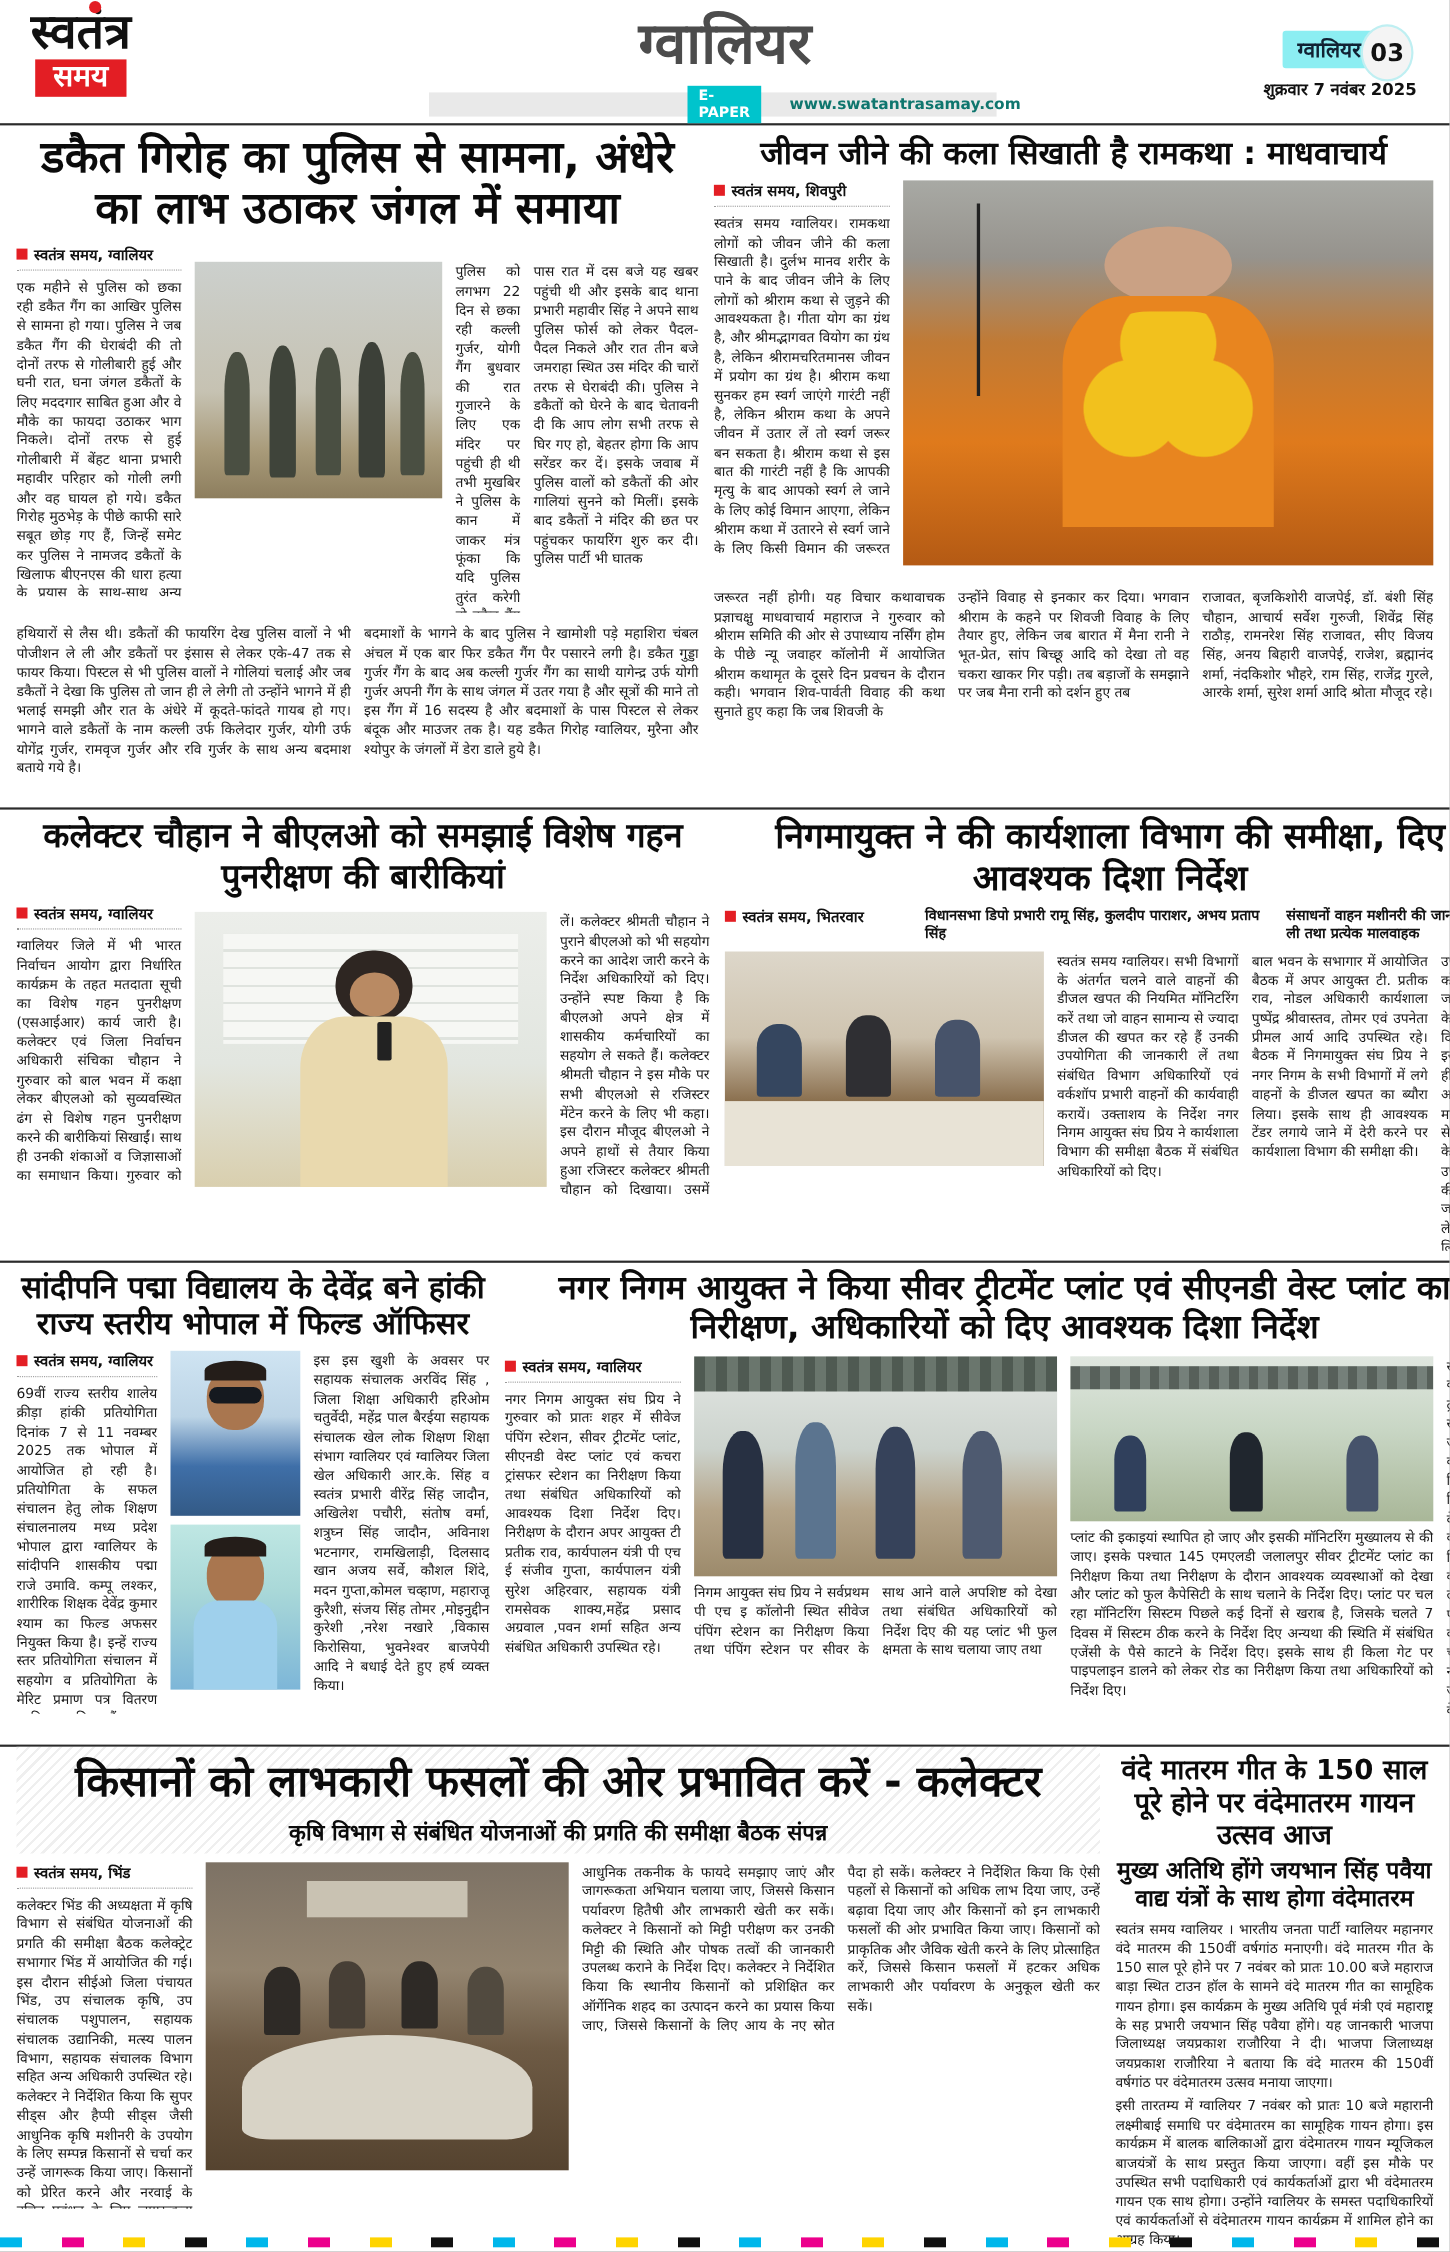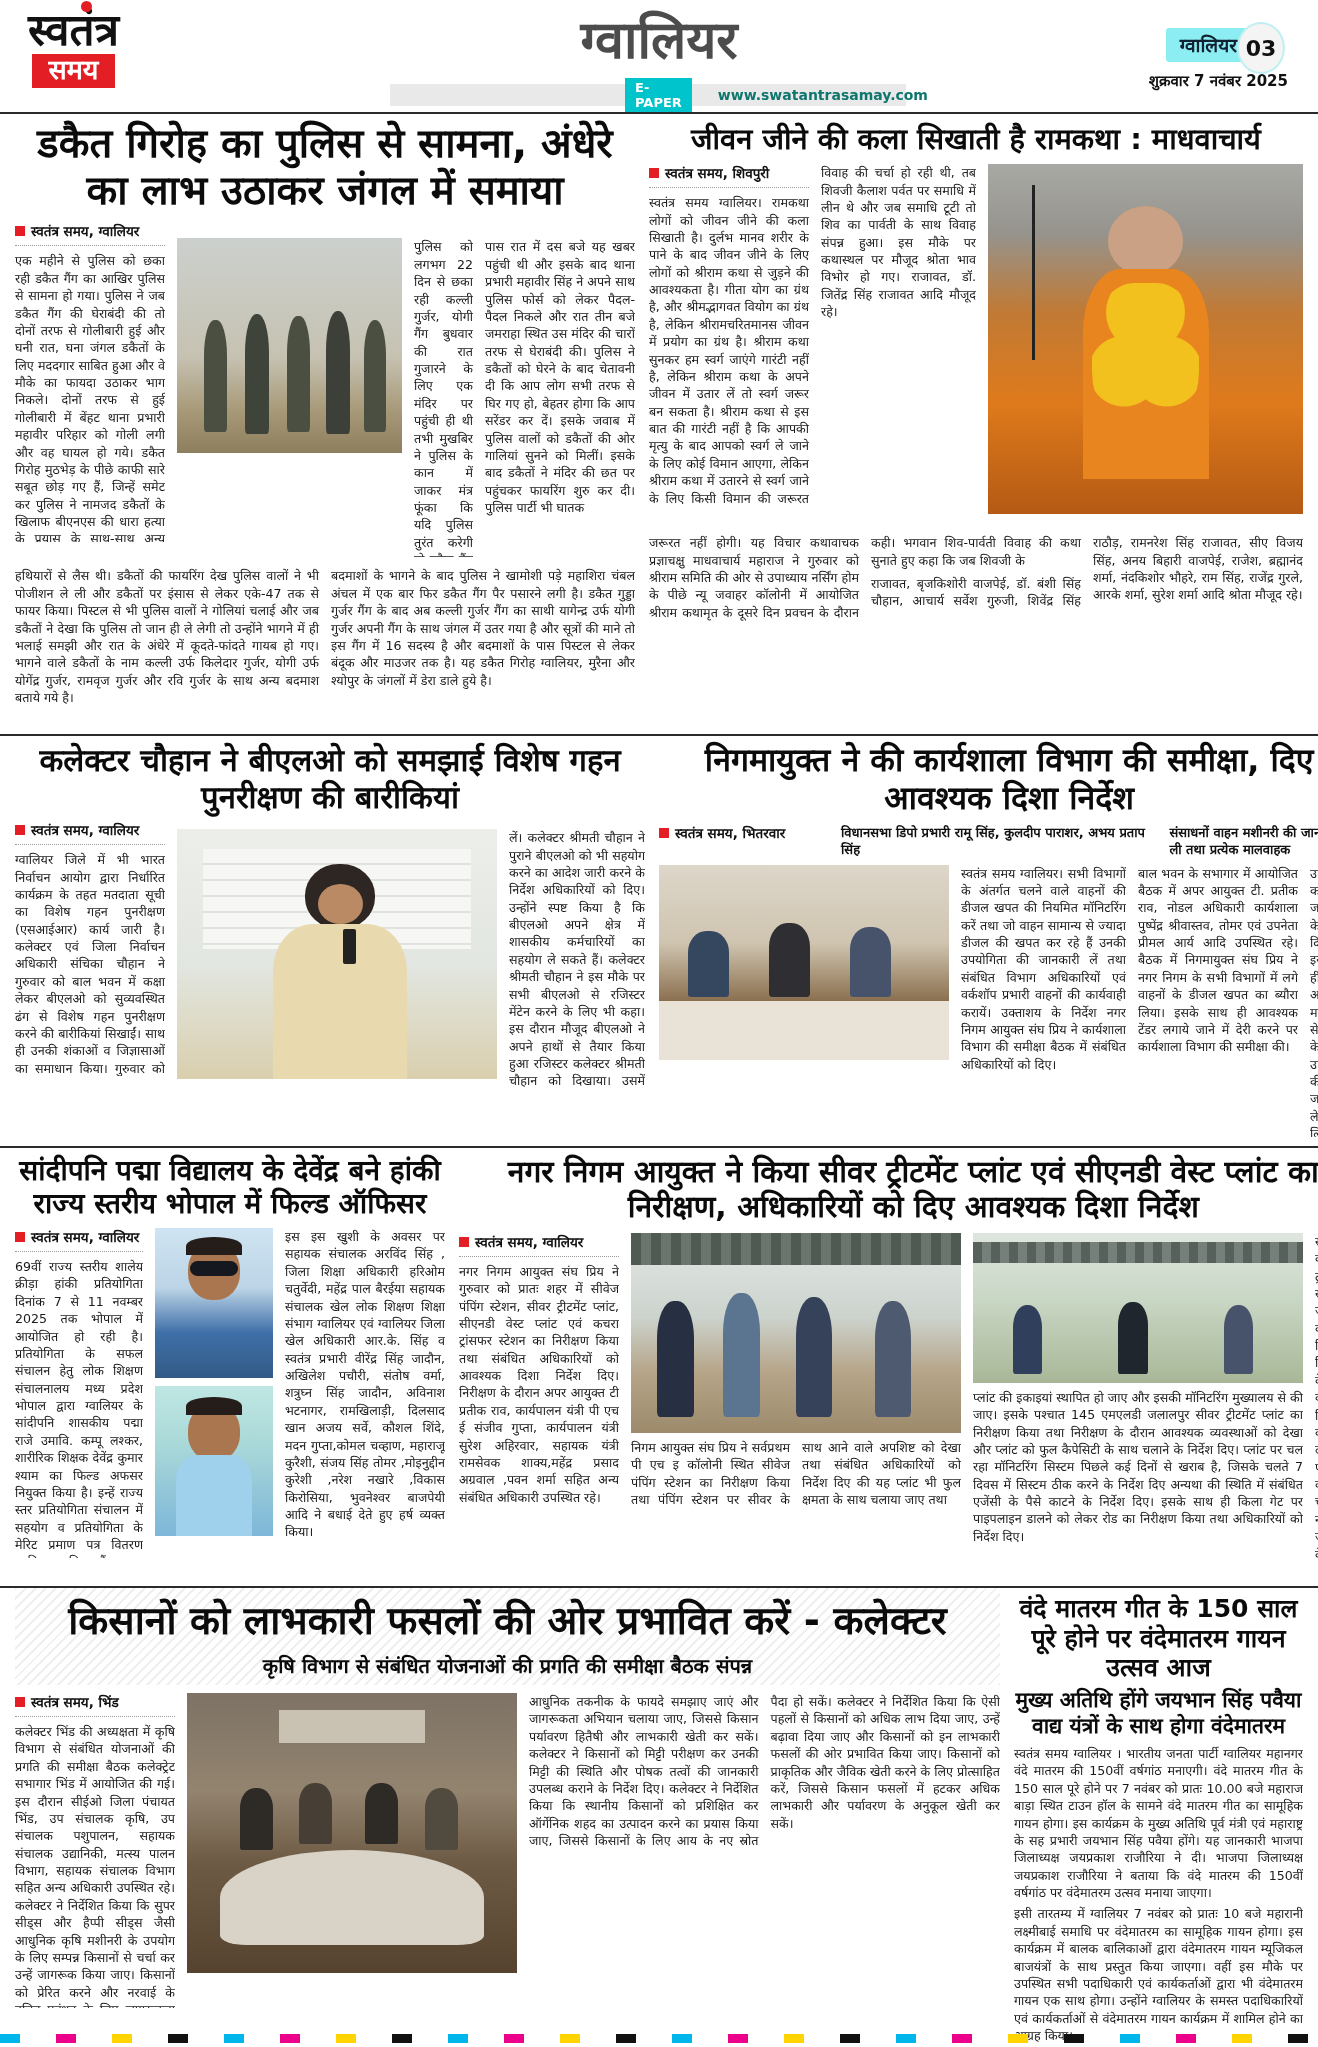--- a/index.html
+++ b/index.html
@@ -135,30 +135,30 @@
     <div class="s1-right">
       <div class="hl hl-b">जीवन जीने की कला सिखाती है रामकथा : माधवाचार्य</div>
       <div class="s1row" style="height:360px;">
         <div style="width:160px;flex:0 0 auto;">
           <div class="byline">
             <span class="sq"></span>
             <span>स्वतंत्र समय, शिवपुरी</span>
           </div>
           <div class="bodytext" style="height:310px;">स्वतंत्र समय ग्वालियर। रामकथा लोगों को जीवन जीने की कला सिखाती है। दुर्लभ मानव शरीर के पाने के बाद जीवन जीने के लिए लोगों को श्रीराम कथा से जुड़ने की आवश्यकता है। गीता योग का ग्रंथ है, और श्रीमद्भागवत वियोग का ग्रंथ है, लेकिन श्रीरामचरितमानस जीवन में प्रयोग का ग्रंथ है। श्रीराम कथा सुनकर हम स्वर्ग जाएंगे गारंटी नहीं है, लेकिन श्रीराम कथा के अपने जीवन में उतार लें तो स्वर्ग जरूर बन सकता है। श्रीराम कथा से इस बात की गारंटी नहीं है कि आपकी मृत्यु के बाद आपको स्वर्ग ले जाने के लिए कोई विमान आएगा, लेकिन श्रीराम कथा में उतारने से स्वर्ग जाने के लिए किसी विमान की जरूरत नहीं होगी।</div>
         </div>
-        <div class="bodytext" style="width:155px;flex:0 0 auto;">विवाह की चर्चा हो रही थी, तब शिवजी कैलाश पर्वत पर समाधि में लीन थे और जब समाधि टूटी तो शिव का पार्वती के साथ विवाह संपन्न हुआ। इस मौके पर कथास्थल पर मौजूद श्रोता भाव विभोर हो गए। राजावत, डॉ. जितेंद्र सिंह राजावत आदि मौजूद रहे।</div>
         <div class="photo" style="flex:1;height:350px;background:linear-gradient(180deg,#a8a9a4 0%,#96938d 20%,#c07a35 42%,#df7a1c 68%,#b45a14 100%);">
           <div style="position:absolute;left:38%;top:12%;width:24%;height:20%;border-radius:50%;background:#caa184;"></div>
           <div style="position:absolute;left:30%;top:30%;width:40%;height:60%;border-radius:30% 30% 0 0;background:#e8851f;"></div>
           <div style="position:absolute;left:33%;top:34%;width:34%;height:42%;border-radius:40%;background:radial-gradient(circle at 50% 20%,#f2c11d 0 30%,transparent 31%),radial-gradient(circle at 30% 60%,#f2c11d 0 30%,transparent 31%),radial-gradient(circle at 70% 60%,#f2c11d 0 30%,transparent 31%);"></div>
           <div style="position:absolute;left:14%;top:6%;width:3px;height:50%;background:#222;"></div>
         </div>
       </div>
       <div class="cols3 bodytext" style="margin-top:10px;height:185px;">
         <p style="margin:0 0 6px;">जरूरत नहीं होगी। यह विचार कथावाचक प्रज्ञाचक्षु माधवाचार्य महाराज ने गुरुवार को श्रीराम समिति की ओर से उपाध्याय नर्सिंग होम के पीछे न्यू जवाहर कॉलोनी में आयोजित श्रीराम कथामृत के दूसरे दिन प्रवचन के दौरान कही। भगवान शिव-पार्वती विवाह की कथा सुनाते हुए कहा कि जब शिवजी के</p>
+        <p style="margin:0 0 6px;">उन्होंने विवाह से इनकार कर दिया। भगवान श्रीराम के कहने पर शिवजी विवाह के लिए तैयार हुए, लेकिन जब बारात में मैना रानी ने भूत-प्रेत, सांप बिच्छू आदि को देखा तो वह चकरा खाकर गिर पड़ी। तब बड़ाजों के समझाने पर जब मैना रानी को दर्शन हुए तब</p>
         <p style="margin:0;">राजावत, बृजकिशोरी वाजपेई, डॉ. बंशी सिंह चौहान, आचार्य सर्वेश गुरुजी, शिवेंद्र सिंह राठौड़, रामनरेश सिंह राजावत, सीए विजय सिंह, अनय बिहारी वाजपेई, राजेश, ब्रह्मानंद शर्मा, नंदकिशोर भौहरे, राम सिंह, राजेंद्र गुरले, आरके शर्मा, सुरेश शर्मा आदि श्रोता मौजूद रहे।</p>
       </div>
     </div>
   </div>
 
   <div class="sec s2 rule">
 
     <div class="s2-left">
       <div class="hl hl-c">कलेक्टर चौहान ने बीएलओ को समझाई विशेष गहन पुनरीक्षण की बारीकियां</div>
       <div class="s1row" style="height:270px;">

